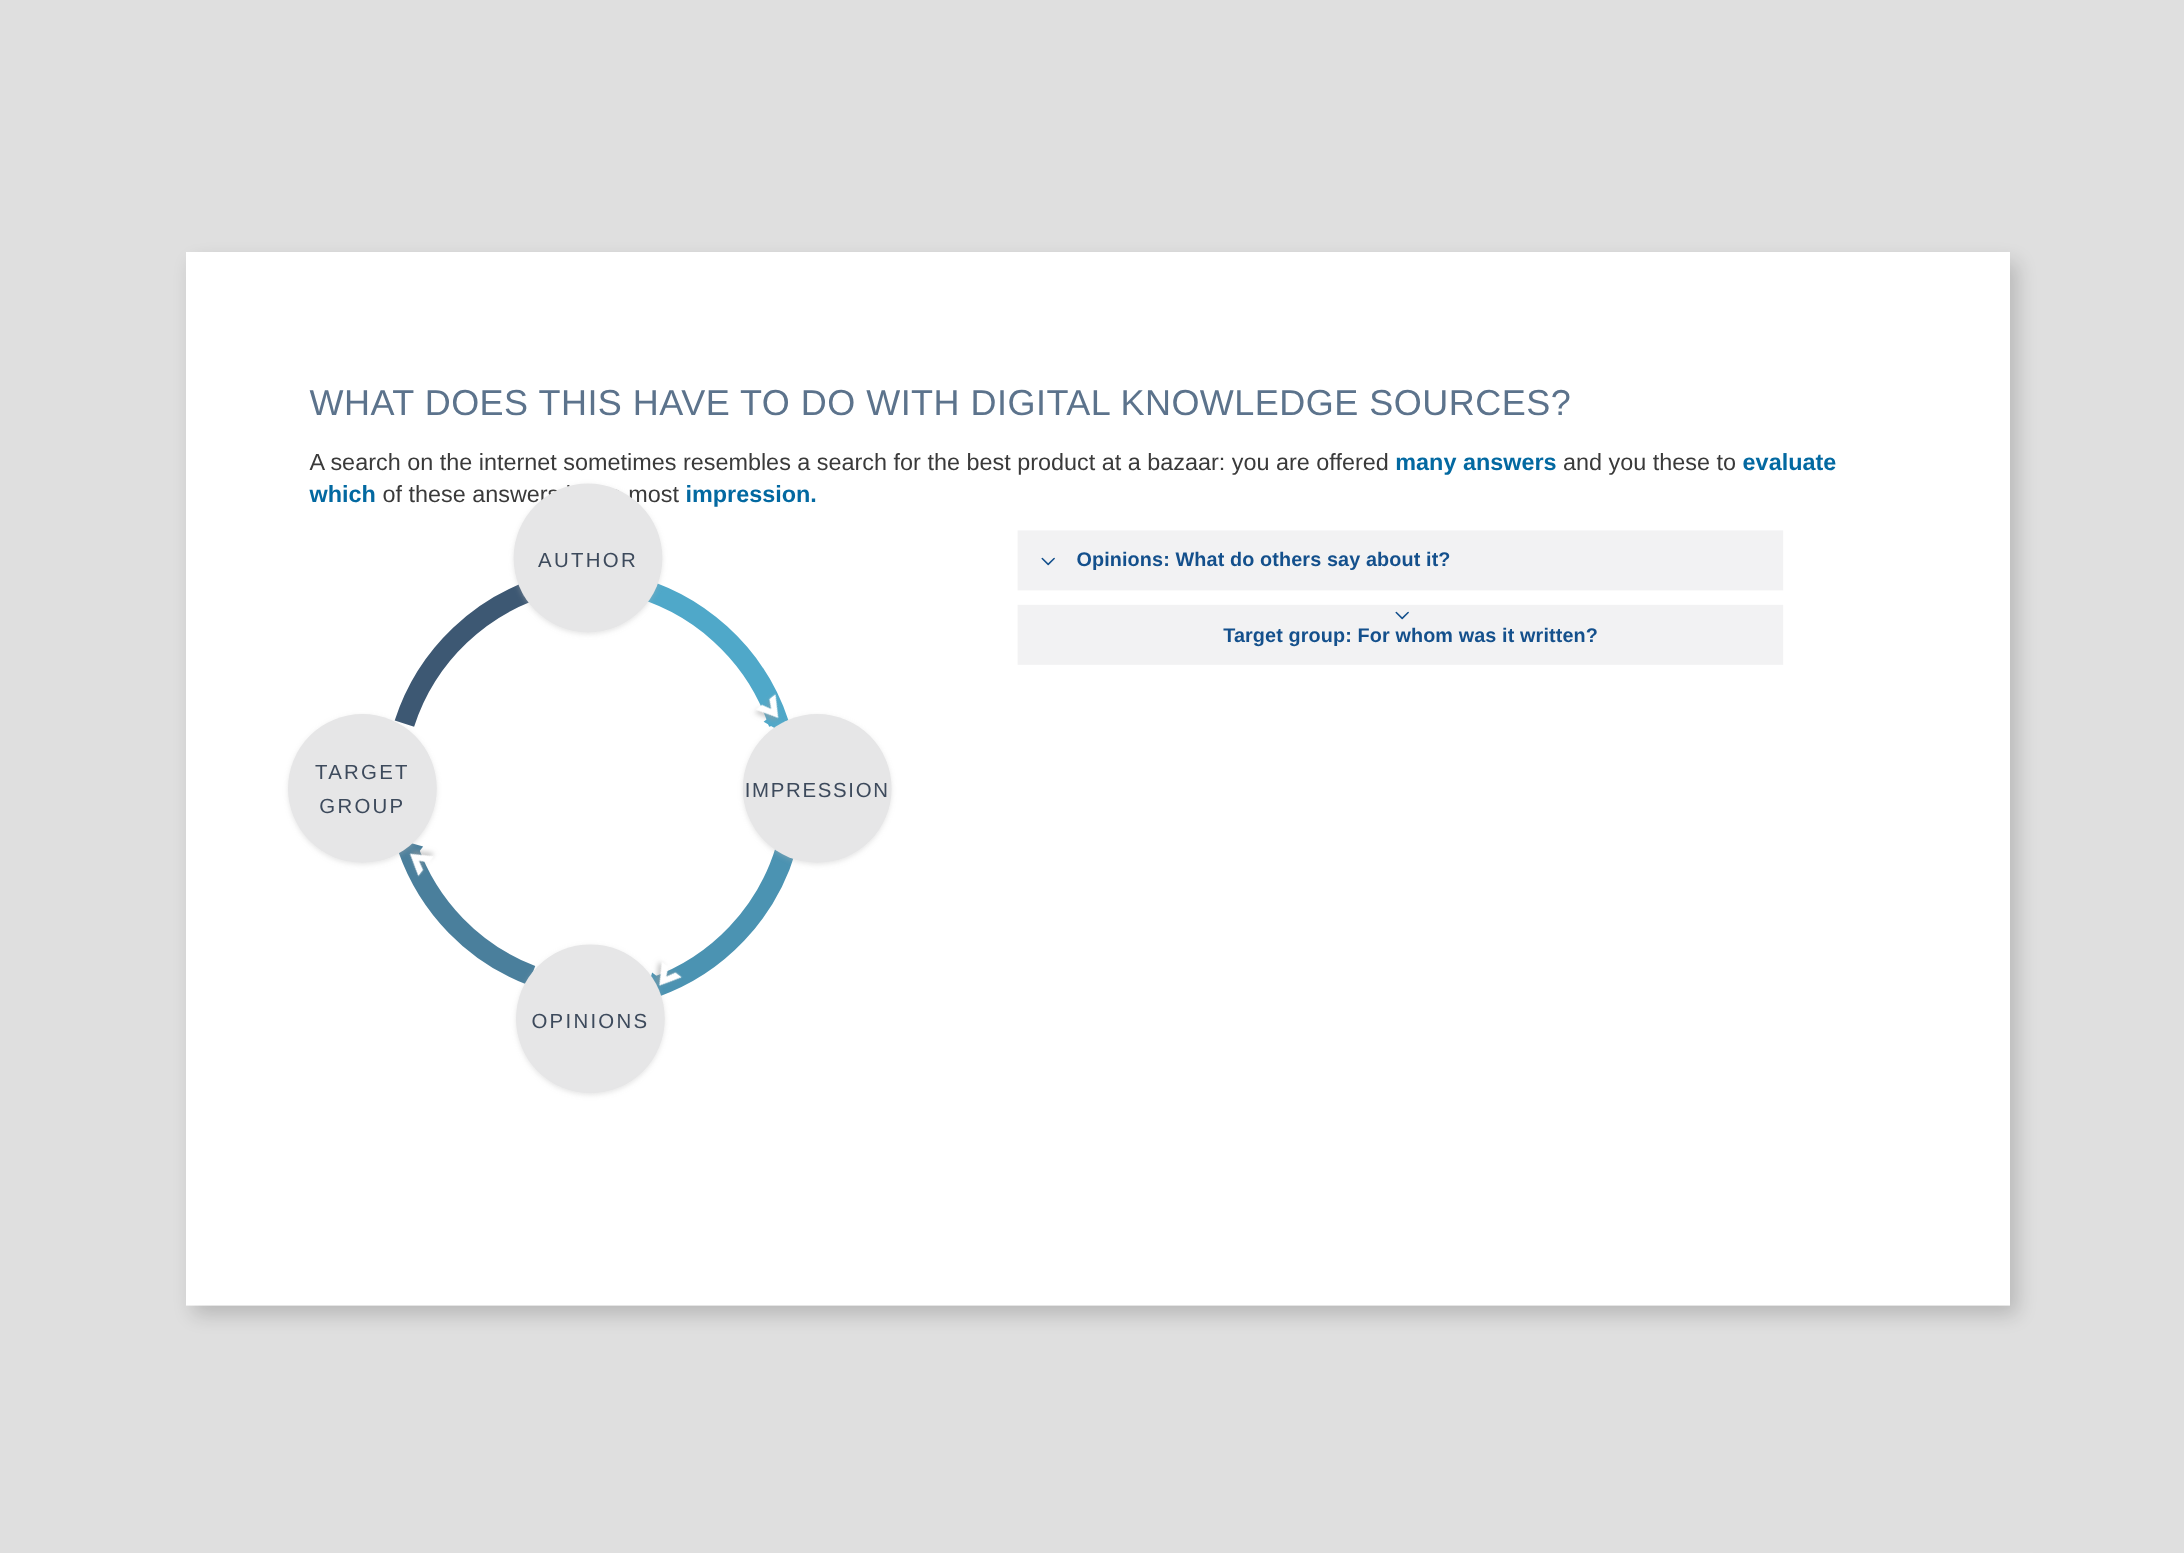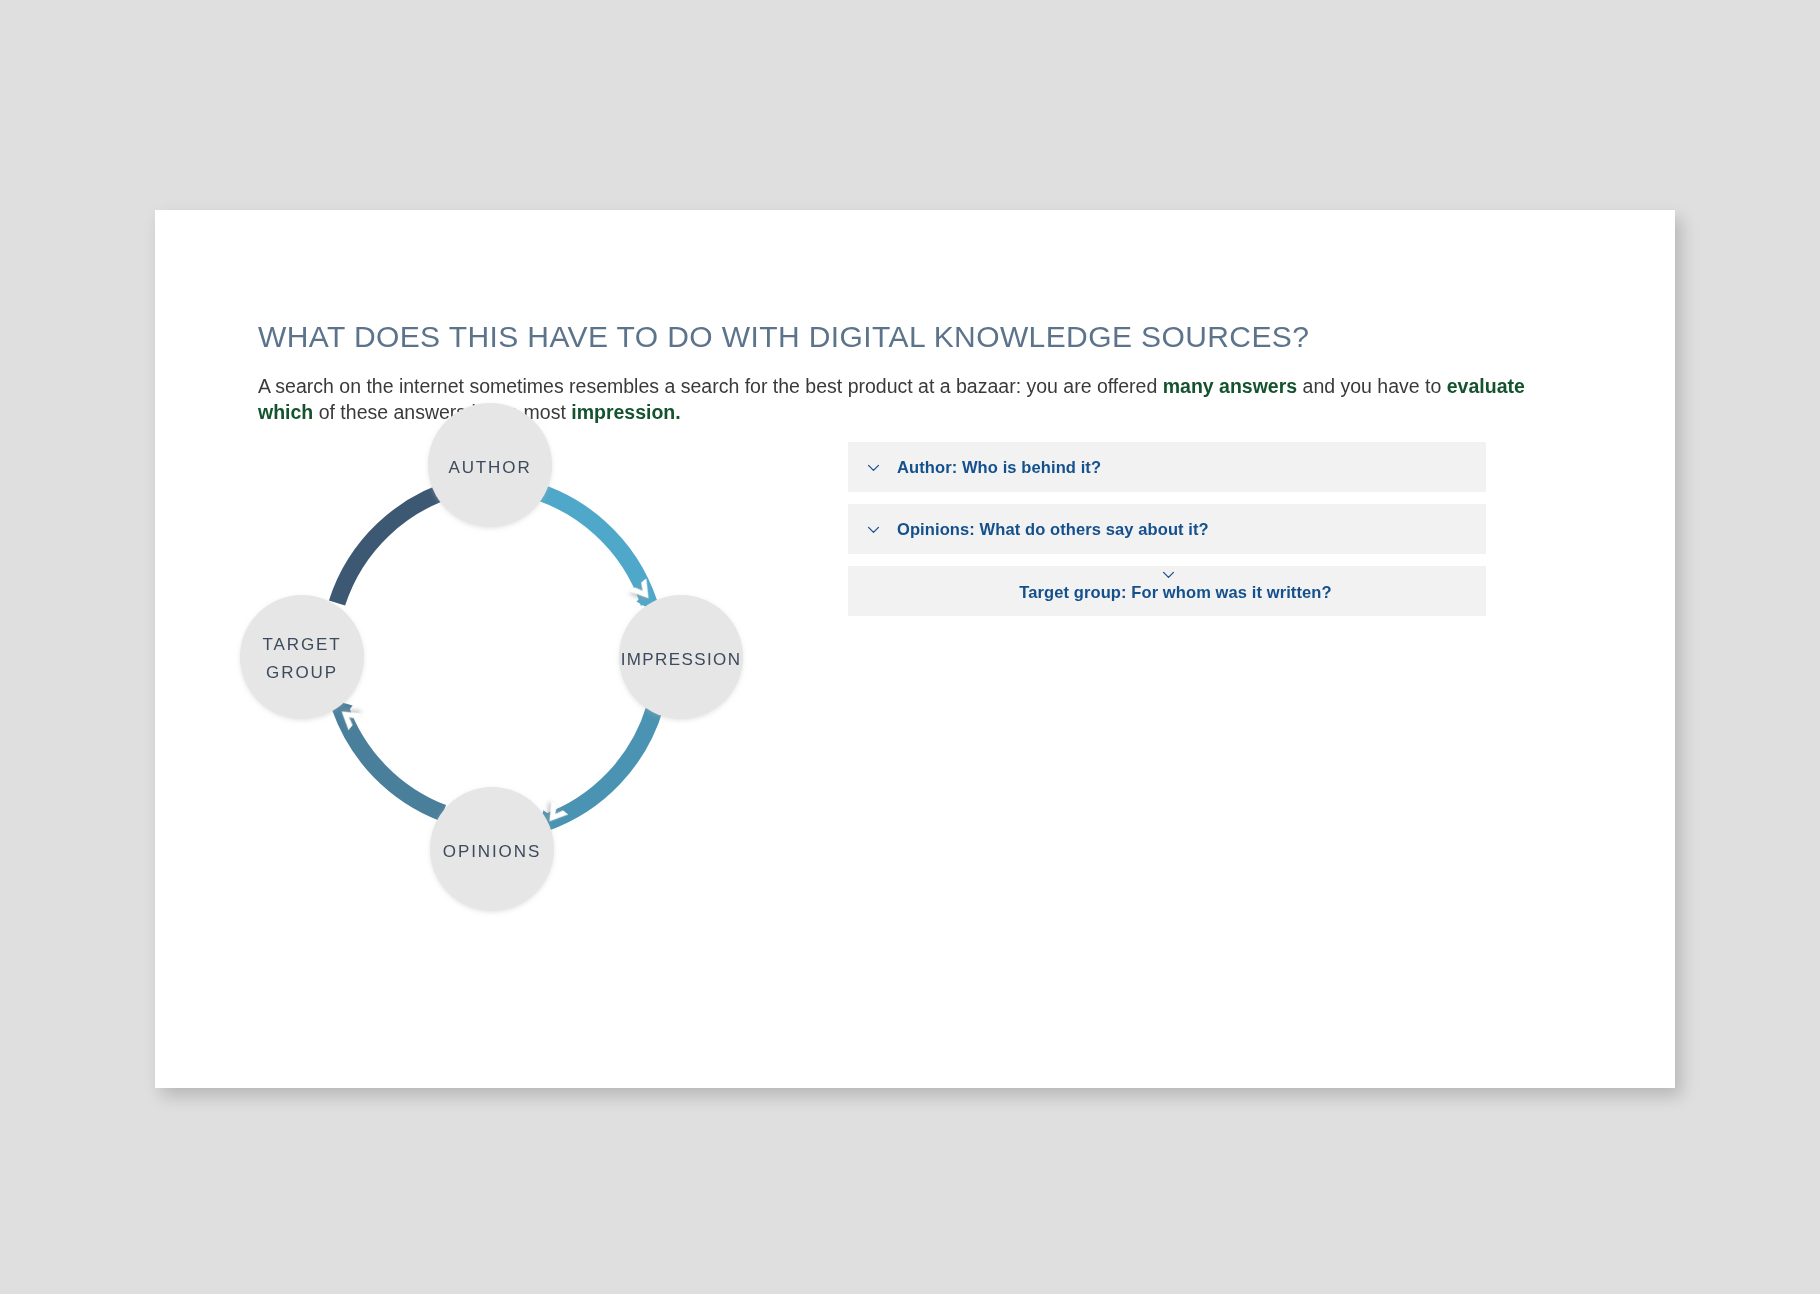--- a/index.html
+++ b/index.html
@@ -45,21 +45,21 @@
 
   #intro-paragraph {
     position: absolute;
     left: 103px;
     top: 164px;
     width: 1320px;
     font-size: 19.5px;
     line-height: 1.33;
     color: #3a3a3a;
   }
-  #intro-paragraph b { font-weight: 700; color: #14532d; }
+  #intro-paragraph b { font-weight: 700; color: #0369a1; }
 
   
   #answer-panel {
     position: absolute;
     left: 693px;
     top: 232px;
     width: 638px;
   }
 
   #answer-panel-title {
@@ -120,21 +120,21 @@
 </style>
 </head>
 <body>
 
 <div id="stage">
 
   <div id="slide-card">
 
     <h1 id="slide-title">WHAT DOES THIS HAVE TO DO WITH DIGITAL KNOWLEDGE SOURCES?</h1>
 
-    <p id="intro-paragraph"><span>A search on the internet sometimes resembles a search for the best product at a bazaar: you are offered </span><b>many answers</b><span> and you have to </span><b>evaluate which</b><span> of these answers is the most </span><b>impression.</b></p>
+    <p id="intro-paragraph"><span>A search on the internet sometimes resembles a search for the best product at a bazaar: you are offered </span><b>many answers</b><span> and you these to </span><b>evaluate which</b><span> of these answers is the most </span><b>impression.</b></p>
 
     <div id="cycle-diagram">
       <svg id="cycle-svg" viewBox="0 0 560 540" xmlns="http://www.w3.org/2000/svg">
 
         <defs>
           <filter id="arrowshadow" x="-60%" y="-60%" width="220%" height="220%">
             <feDropShadow dx="1.5" dy="2.5" stdDeviation="2.2" flood-color="#9a9a9a" flood-opacity="0.55"></feDropShadow>
           </filter>
           <filter id="circshadow" x="-30%" y="-30%" width="160%" height="160%">
             <feDropShadow dx="0" dy="1.5" stdDeviation="2" flood-color="#b5b5b5" flood-opacity="0.35"></feDropShadow>
@@ -197,26 +197,20 @@
           <text class="node-label" x="77" y="255">TARGET</text>
           <text class="node-label" x="77" y="283">GROUP</text>
         </g>
 
       </svg>
     </div>
 
     <div id="answer-panel">
 
 
-      <div class="accordion-row">
-        <svg class="chevron" viewBox="0 0 24 24">
-          <path d="M5 9 L12 16 L19 9" fill="none" stroke="#14508c" stroke-width="1.8" stroke-linecap="round" stroke-linejoin="round"></path>
-        </svg>
-        <span class="accordion-label">Author: Who is behind it?</span>
-      </div>
 
 
       <div class="accordion-row">
         <svg class="chevron" viewBox="0 0 24 24">
           <path d="M5 9 L12 16 L19 9" fill="none" stroke="#14508c" stroke-width="1.8" stroke-linecap="round" stroke-linejoin="round"></path>
         </svg>
         <span class="accordion-label">Opinions: What do others say about it?</span>
       </div>
 
       <div class="accordion-row">

